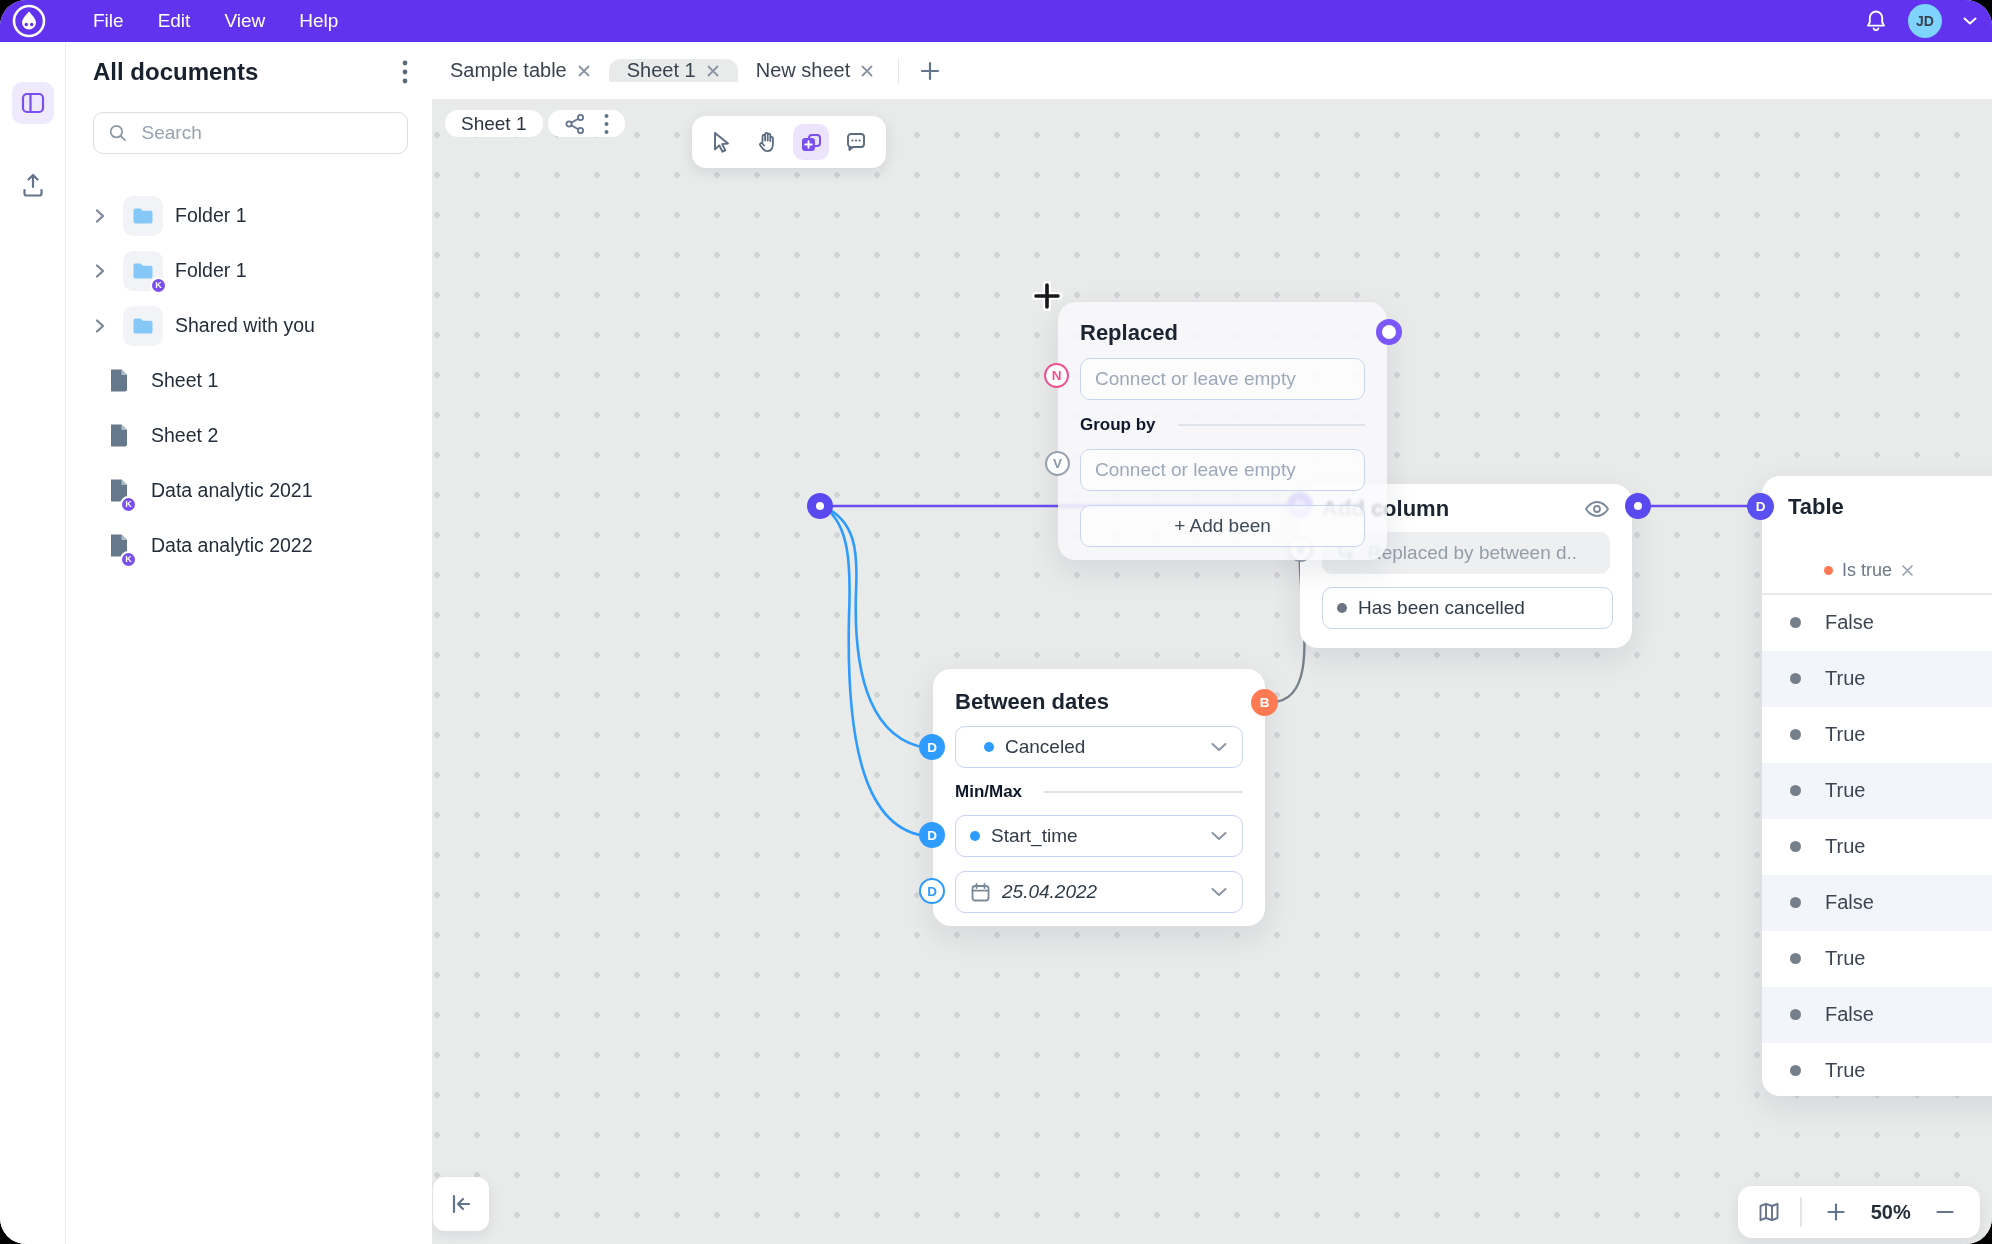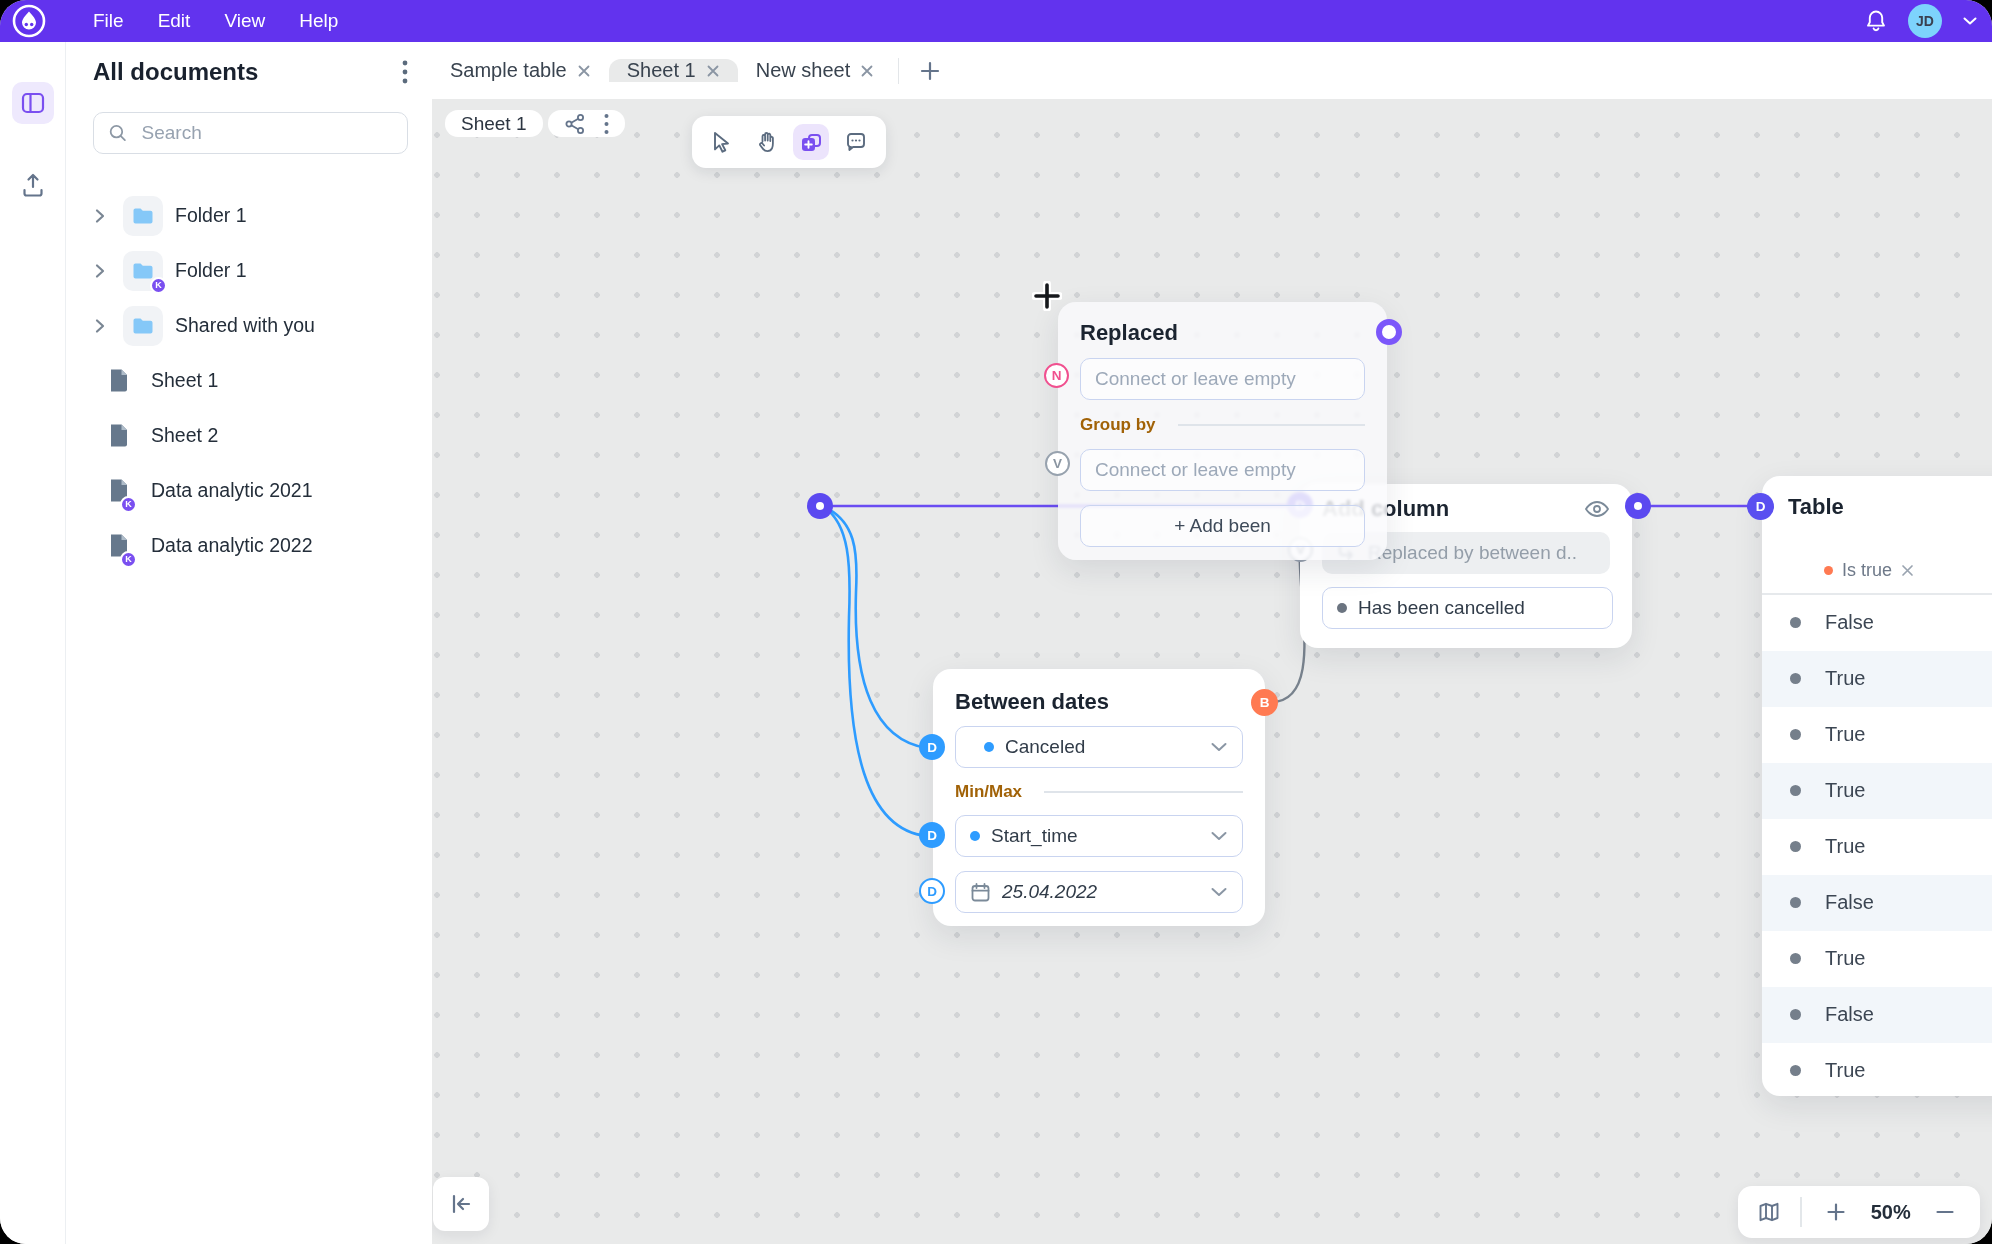--- a/index.html
+++ b/index.html
@@ -51,21 +51,21 @@
   .tools{position:absolute;left:692px;top:116px;width:194px;height:52px;background:#fff;border-radius:14px;box-shadow:0 4px 14px rgba(20,30,50,.10);display:flex;align-items:center;justify-content:space-around;padding:0 8px;z-index:8;}
   .tool{width:36px;height:36px;border-radius:10px;display:flex;align-items:center;justify-content:center;cursor:pointer;}
   .tool.active{background:#ece4fc;}
 
   
   .node{position:absolute;background:#fff;border-radius:18px;box-shadow:0 10px 30px rgba(30,40,60,.10);z-index:3;}
   .node-title{font-size:22px;font-weight:700;color:#1b2430;}
   .field{display:flex;align-items:center;gap:11px;border:1.5px solid #c9d4f0;border-radius:10px;background:rgba(255,255,255,.6);padding:0 14px;height:42px;font-size:19px;color:#313c49;}
   .field .grow{flex:1;}
   .ph{color:#9da9b9;}
-  .sec-label{display:flex;align-items:center;gap:22px;font-size:17px;font-weight:700;color:#a16207;}
+  .sec-label{display:flex;align-items:center;gap:22px;font-size:17px;font-weight:700;color:#0f172a;}
   .sec-label .rule{flex:1;height:1.5px;background:#dfe4ea;}
   .dot{width:10px;height:10px;border-radius:50%;flex:0 0 auto;}
   .port{position:absolute;border-radius:50%;display:flex;align-items:center;justify-content:center;font-size:13.5px;font-weight:700;z-index:4;cursor:pointer;}
   .port-letter-blue{width:26px;height:26px;background:#2e9cff;color:#fff;}
   .port-ring-blue{width:26px;height:26px;background:#fff;border:2.5px solid #2e9cff;color:#2e9cff;}
   .port-ring-pink{width:25px;height:25px;background:#fff;border:2.5px solid #f0508f;color:#f0508f;}
   .port-ring-gray{width:25px;height:25px;background:#fff;border:2.5px solid #97a2ae;color:#8a95a1;}
   .port-out{width:26px;height:26px;background:#5b49f0;}
   .port-out i{width:8px;height:8px;border-radius:50%;background:#fff;}
   .port-ring-purple{width:26px;height:26px;background:#fff;border:6px solid #7b57fa;}

